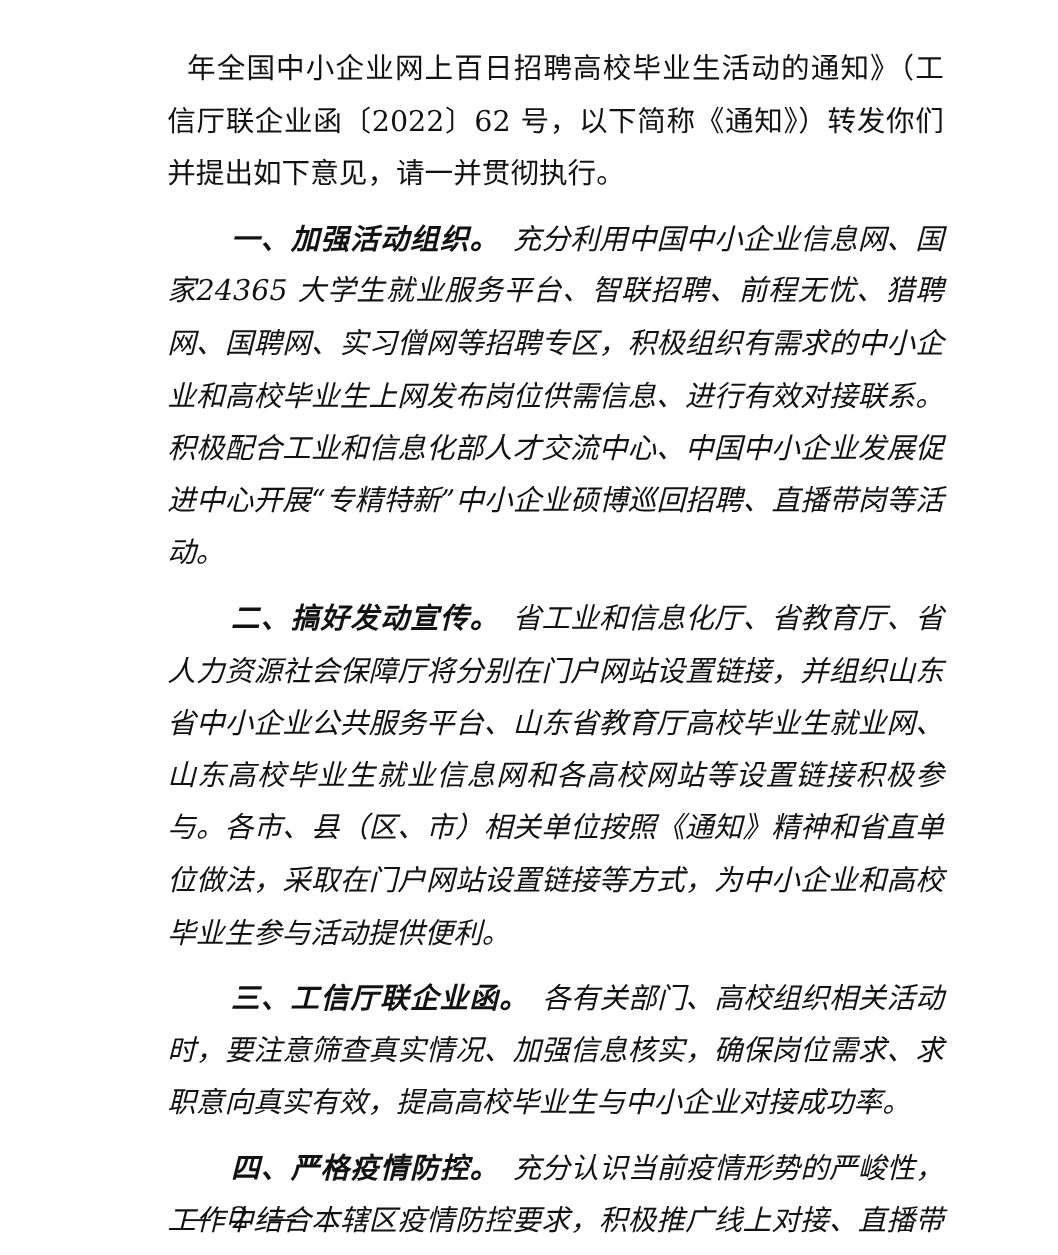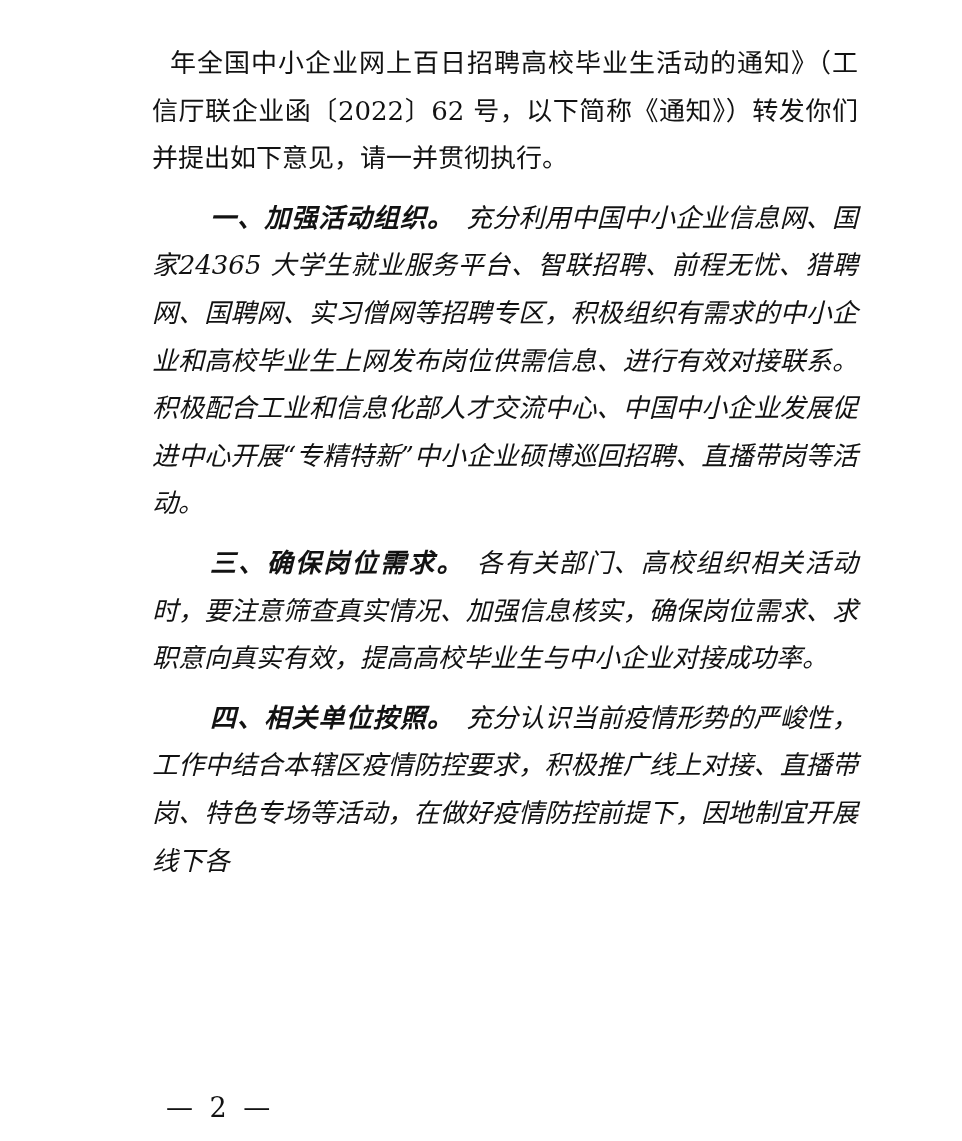--- a/index.html
+++ b/index.html
@@ -47,21 +47,22 @@
 </head>
 <body>
 
 <div class="page">
   <div class="content">
 
     <p class="para"><span class="para-heading"></span><span class="para-text">年全国中小企业网上百日招聘高校毕业生活动的通知》（工信厅联企业函〔2022〕62 号，以下简称《通知》）转发你们并提出如下意见，请一并贯彻执行。</span></p>
 
     <p class="para indent"><span class="para-heading">一、加强活动组织。</span><span class="para-text">充分利用中国中小企业信息网、国家24365 大学生就业服务平台、智联招聘、前程无忧、猎聘网、国聘网、实习僧网等招聘专区，积极组织有需求的中小企业和高校毕业生上网发布岗位供需信息、进行有效对接联系。积极配合工业和信息化部人才交流中心、中国中小企业发展促进中心开展“专精特新”中小企业硕博巡回招聘、直播带岗等活动。</span></p>
 
+    <p class="para indent"><span class="para-heading">二、搞好发动宣传。</span><span class="para-text">省工业和信息化厅、省教育厅、省人力资源社会保障厅将分别在门户网站设置链接，并组织山东省中小企业公共服务平台、山东省教育厅高校毕业生就业网、山东高校毕业生就业信息网和各高校网站等设置链接积极参与。各市、县（区、市）相关单位按照《通知》精神和省直单位做法，采取在门户网站设置链接等方式，为中小企业和高校毕业生参与活动提供便利。</span></p>
 
-    <p class="para indent"><span class="para-heading">三、确保岗位需求。</span><span class="para-text">各有关部门、高校组织相关活动时，要注意筛查真实情况、加强信息核实，确保岗位需求、求职意向真实有效，提高高校毕业生与中小企业对接成功率。</span></p>
+    <p class="para indent"><span class="para-heading">三、工信厅联企业函。</span><span class="para-text">各有关部门、高校组织相关活动时，要注意筛查真实情况、加强信息核实，确保岗位需求、求职意向真实有效，提高高校毕业生与中小企业对接成功率。</span></p>
 
-    <p class="para indent"><span class="para-heading">四、相关单位按照。</span><span class="para-text">充分认识当前疫情形势的严峻性，工作中结合本辖区疫情防控要求，积极推广线上对接、直播带岗、特色专场等活动，在做好疫情防控前提下，因地制宜开展线下各</span></p>
+    <p class="para indent"><span class="para-heading">四、严格疫情防控。</span><span class="para-text">充分认识当前疫情形势的严峻性，工作中结合本辖区疫情防控要求，积极推广线上对接、直播带岗、特色专场等活动，在做好疫情防控前提下，因地制宜开展线下各</span></p>
 
   </div>
 
   <div class="page-footer">— 2 —</div>
 </div>
 
 </body></html>

